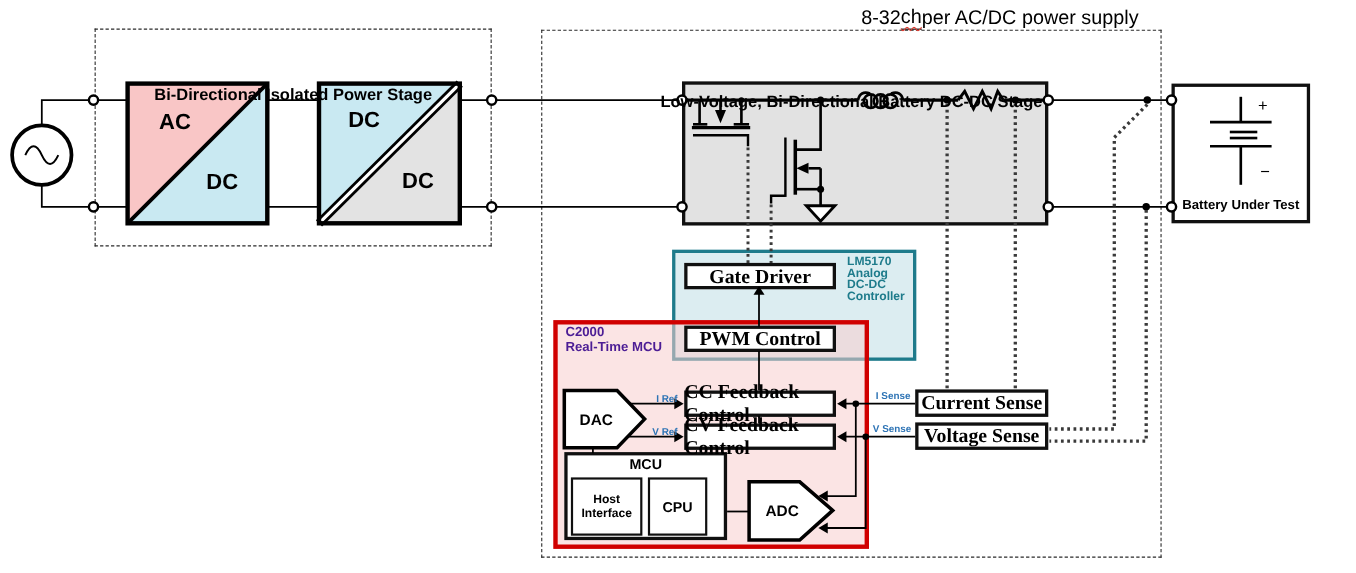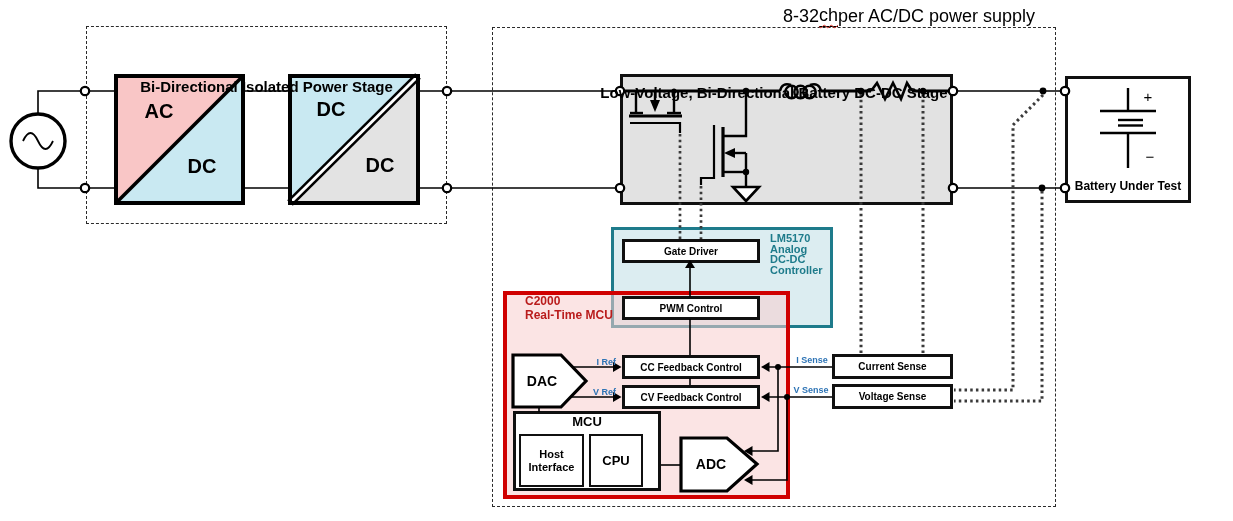--- a/index.html
+++ b/index.html
@@ -13,26 +13,26 @@
   .teal-box{background:#dcedf1;border:3px solid #1e7b8b;}
   .red-box{background:rgba(247,205,205,0.55);border:4px solid #d00000;}
   .wbox{background:#ffffff;border:3px solid #101010;}
   .wbox-thin{background:#ffffff;border:2.5px solid #101010;}
   svg{position:absolute;left:0;top:0;pointer-events:none;}
   
   .lbl{position:absolute;display:flex;align-items:center;justify-content:center;
        white-space:pre-line;pointer-events:none;}
   .t-title{font-weight:bold;font-size:15px;margin-top:45px;}
   .t-note{font-size:18px;font-weight:400;}
-  .t-block{font-weight:bold;font-size:10px;}
+  .t-block{font-weight:bold;font-size:18px;font-family:Liberation Serif, serif;}
   .t-big{font-weight:bold;font-size:20px;}
   .t-mid{font-weight:bold;font-size:14px;}
   .t-small{font-weight:bold;font-size:11px;line-height:1.12;text-align:center;}
   .t-teal{color:#1e7b8b;font-weight:bold;font-size:11px;line-height:10.5px;}
-  .t-red{color:#b91c1c;font-weight:bold;font-size:12px;line-height:13.5px;margin-left:11px;}
+  .t-red{color:#4c1d95;font-weight:bold;font-size:12px;line-height:13.5px;}
   .t-sig{color:#2e74b5;font-weight:bold;font-size:9px;}
   .t-batt{font-weight:bold;font-size:12px;}
   .t-sign{font-size:15px;font-weight:400;}
   .u-solid{border-bottom:1.5px solid #000;}
   .u-wavy{text-decoration:underline wavy #e03c31;text-decoration-thickness:1px;text-underline-offset:3px;}
 </style>
 </head>
 <body>
 
 <div id="canvas">

